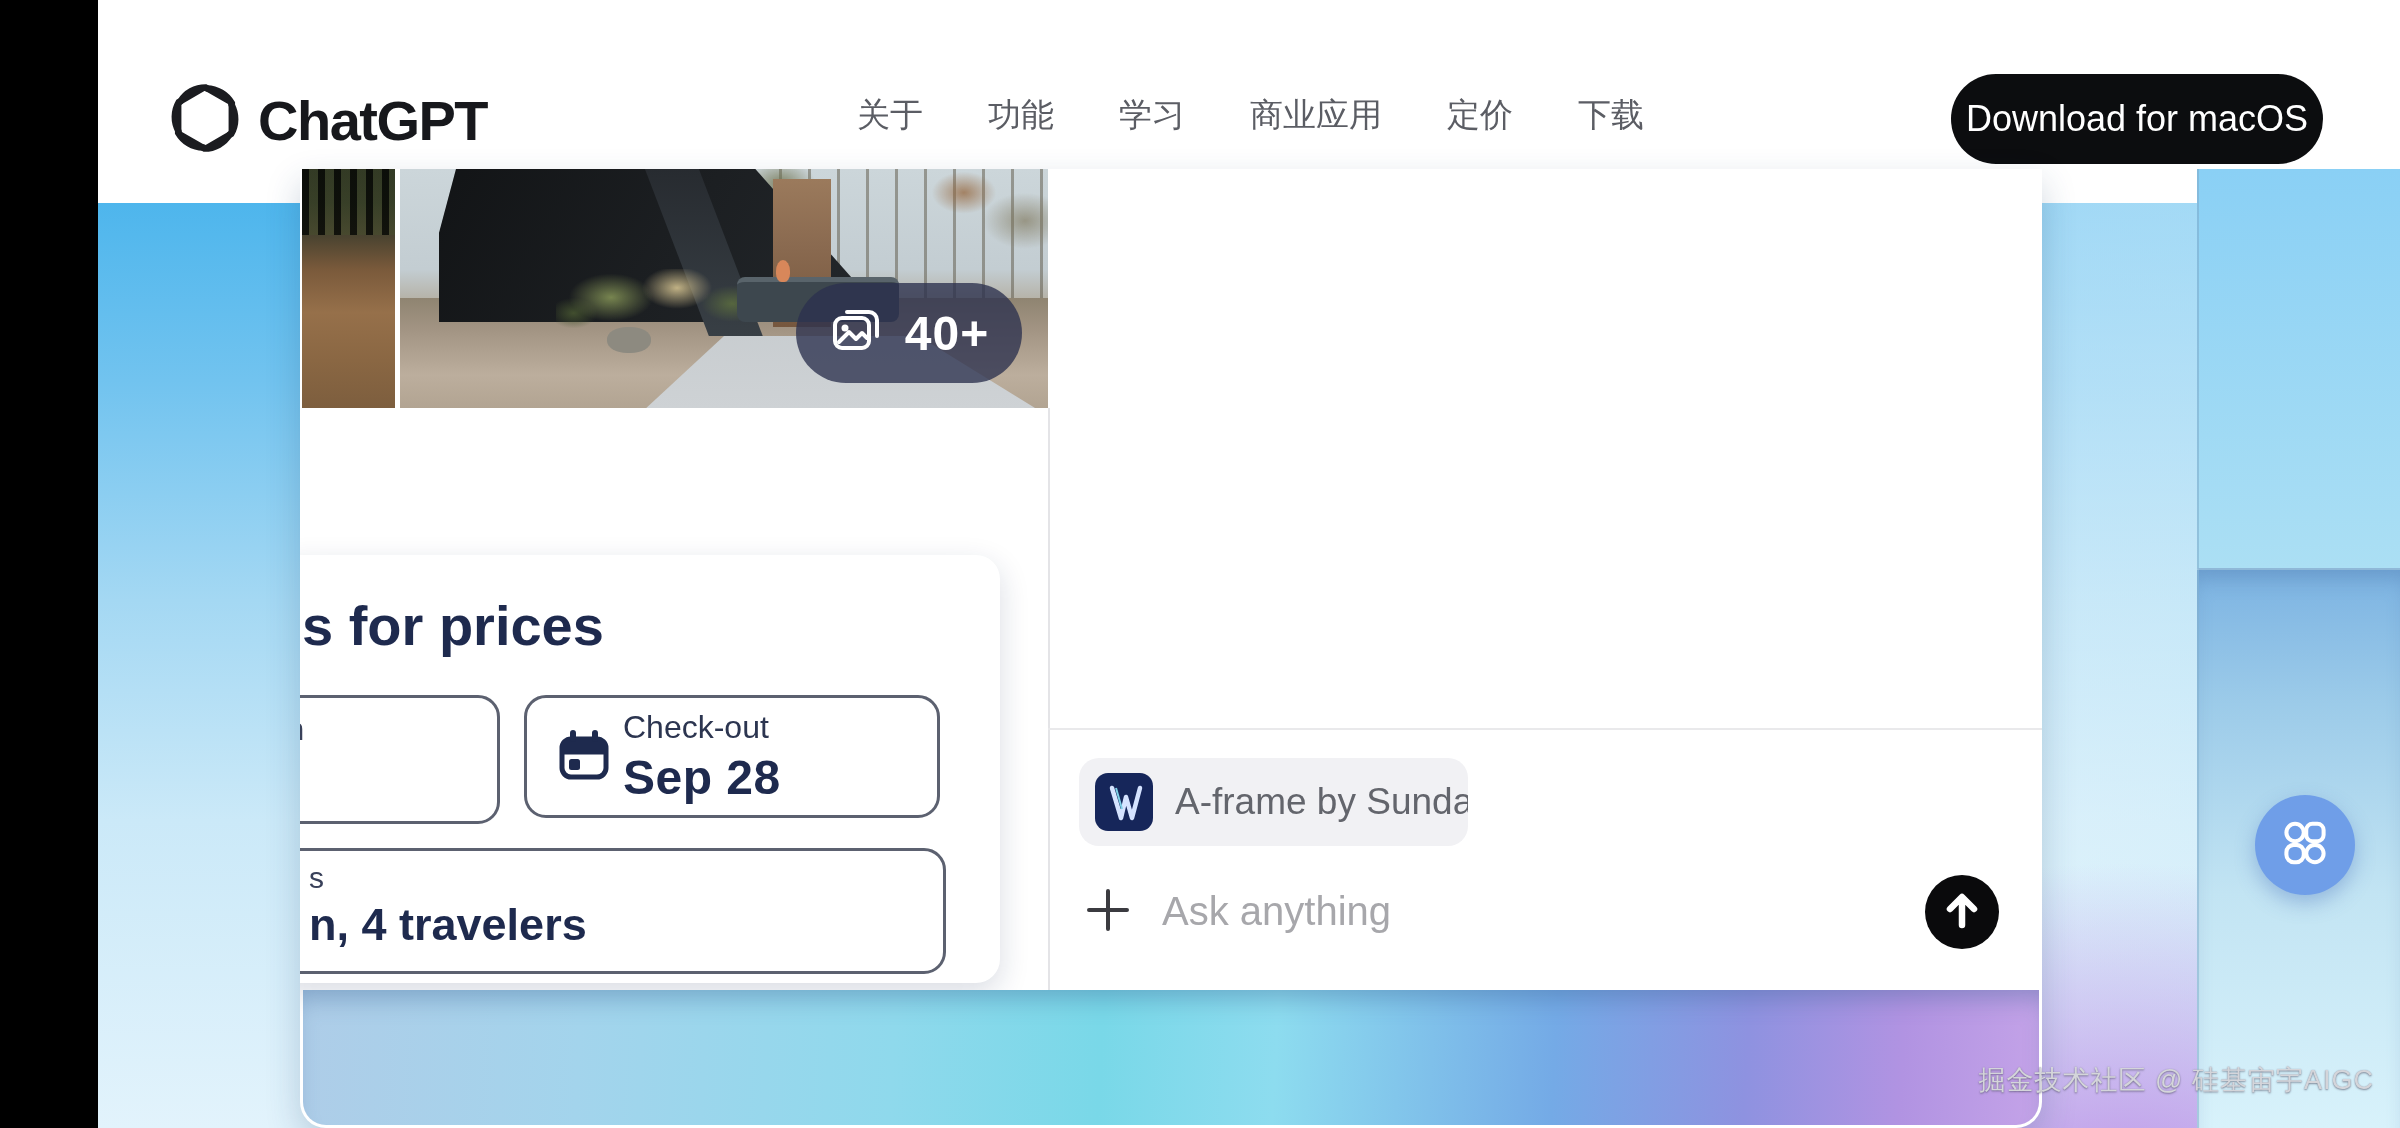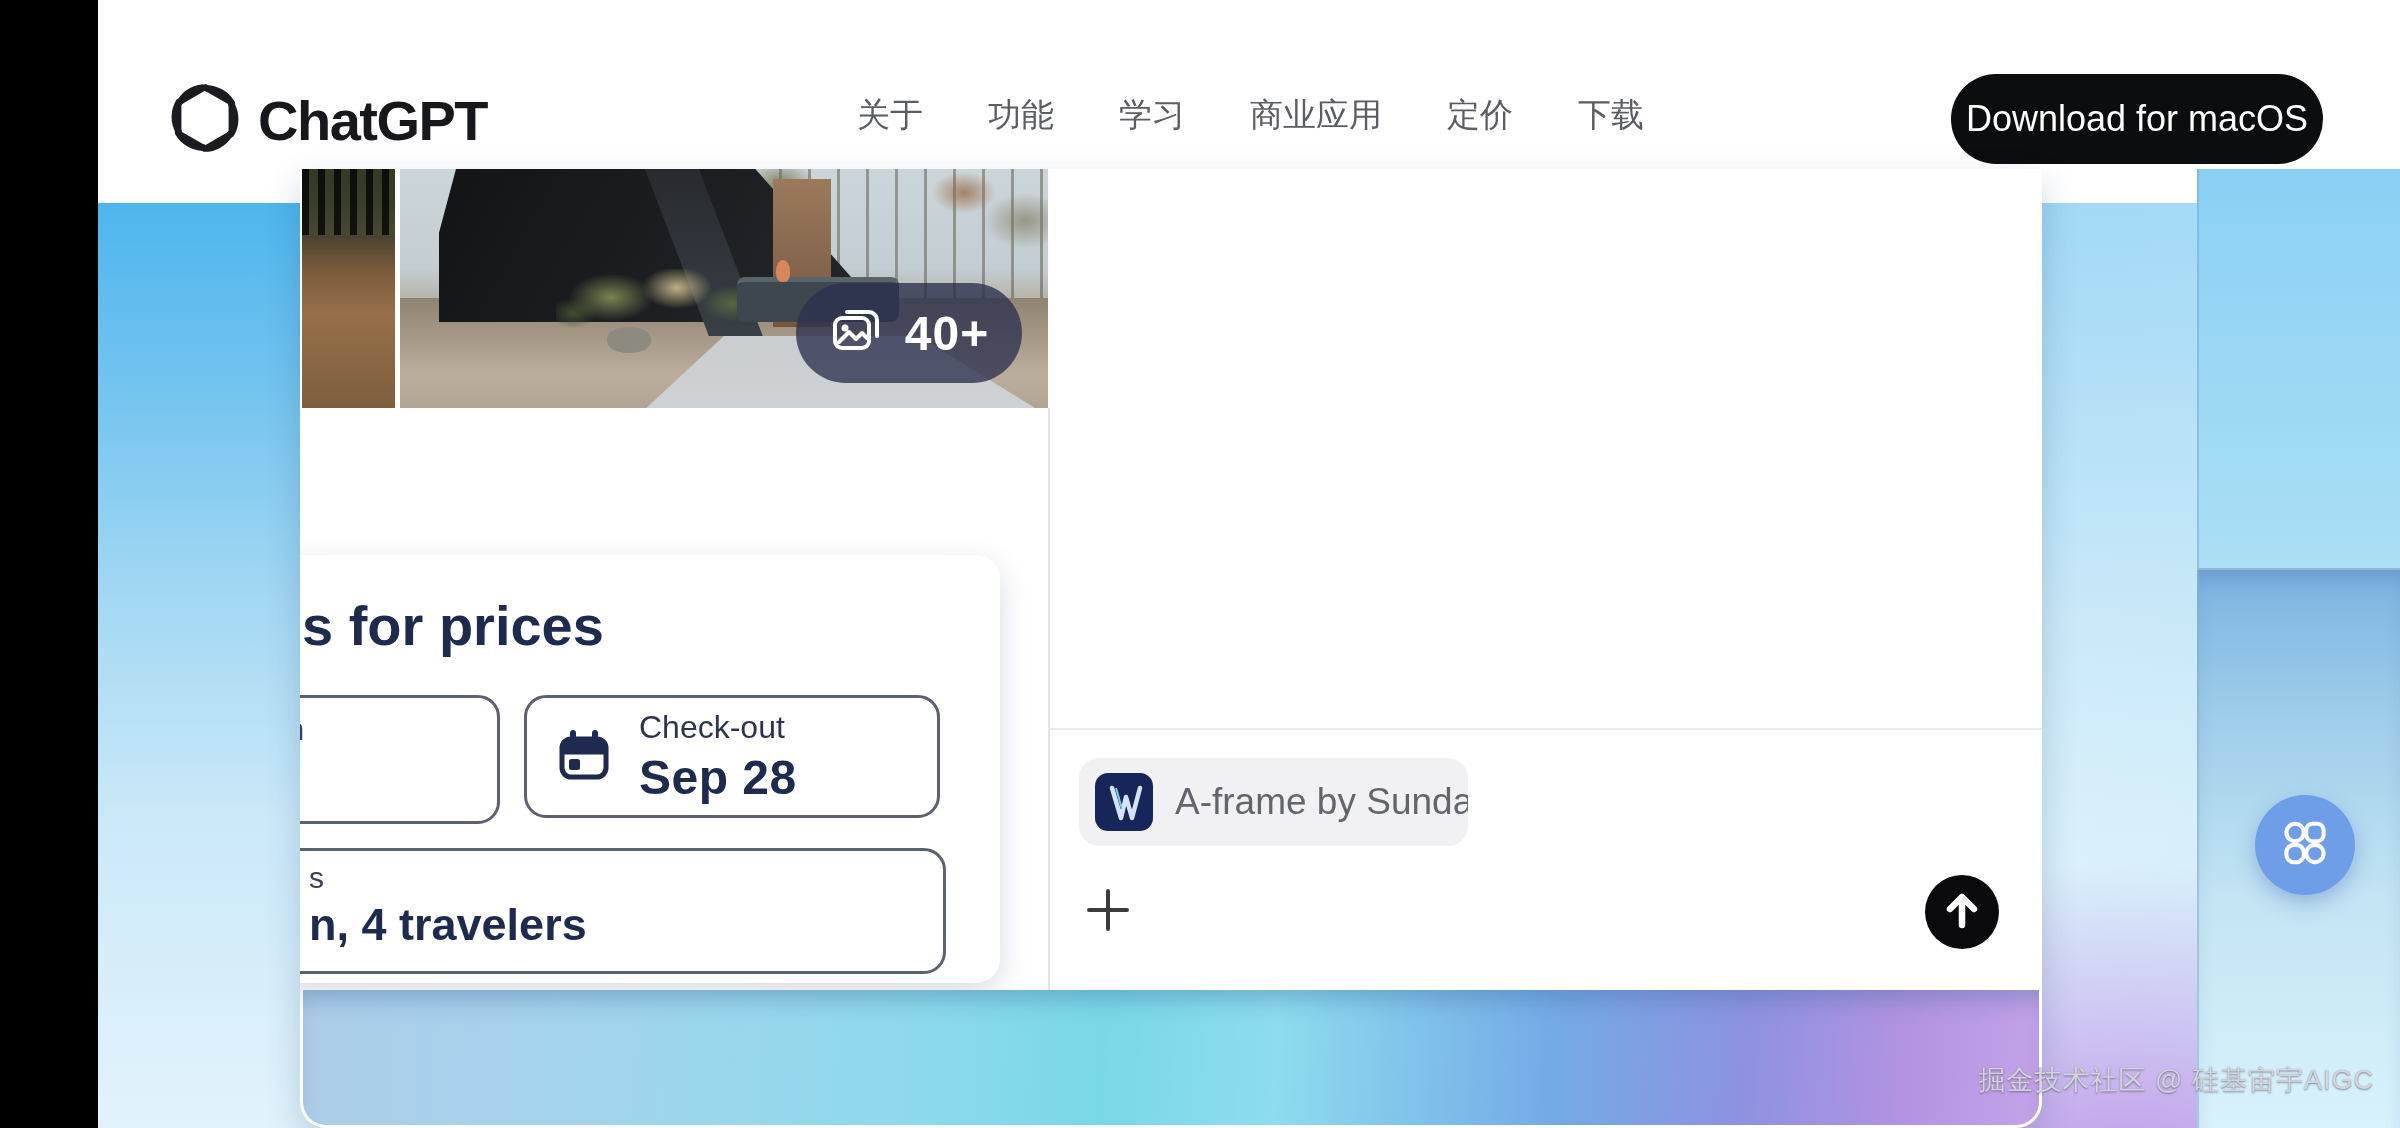--- a/index.html
+++ b/index.html
@@ -72,21 +72,21 @@
     background:rgba(43,49,78,.78);display:flex;align-items:center;justify-content:center;gap:22px;cursor:pointer;}
   .photo-badge .cnt{color:#fff;font-size:48px;font-weight:700;letter-spacing:1px;}
 
   
   .tcard{left:-26px;top:386px;width:726px;height:428px;background:#fff;border-radius:24px;
     box-shadow:0 10px 30px rgba(20,40,80,.16);}
   .tcard-title{position:absolute;left:28px;top:38px;font-size:56px;font-weight:700;color:#1e2a4e;white-space:nowrap;}
   .tbox{position:absolute;border:3px solid #5c6170;border-radius:22px;background:#fff;}
   .box-checkin{left:-20px;top:140px;width:240px;height:123px;}
   .ci-label{position:absolute;left:30px;top:14px;font-size:31px;color:#39415a;}
-  .box-checkout{left:250px;top:140px;width:416px;height:123px;display:flex;align-items:center;padding-left:30px;gap:28px;box-sizing:border-box;}
+  .box-checkout{left:250px;top:140px;width:416px;height:123px;display:flex;align-items:center;padding-left:30px;gap:12px;box-sizing:border-box;}
   .co-texts{display:flex;flex-direction:column;gap:4px;}
   .co-label{font-size:32px;color:#2c3550;}
   .co-value{font-size:48px;color:#1e2a4e;font-weight:600;letter-spacing:.5px;}
   .box-travelers{left:-20px;top:293px;width:686px;height:120px;}
   .tr-label{position:absolute;left:52px;top:10px;font-size:30px;color:#39415a;}
   .tr-value{position:absolute;left:52px;top:48px;font-size:45px;color:#1e2a4e;font-weight:600;}
 
   
   .vline{left:748px;top:239px;height:582px;width:0;border-left:2px solid #e4e4e7;}
   .hline{left:748px;top:559px;width:994px;height:0;border-top:2px solid #e9e9eb;}
@@ -241,20 +241,21 @@
         </svg>
       </span>
       <span class="chip-text">A-frame by Sunday Ri</span>
     </div>
 
     <span class="abs plus">
       <svg width="48" height="48" viewBox="0 0 48 48" fill="none">
         <path d="M24 5 V43 M5 24 H43" stroke="#3b3b40" stroke-width="4" stroke-linecap="round"></path>
       </svg>
     </span>
+    <input class="abs ask-input" placeholder="Ask anything" style="">
     <div class="abs send-btn">
       <span>
         <svg width="74" height="74" viewBox="0 0 74 74" fill="none">
           <path d="M37 52 V25 M25 36 L37 24 L49 36" stroke="#fff" stroke-width="6.5" stroke-linecap="round" stroke-linejoin="round"></path>
         </svg>
       </span>
     </div>
 
     <div class="abs panel-footer"></div>
   </div>

